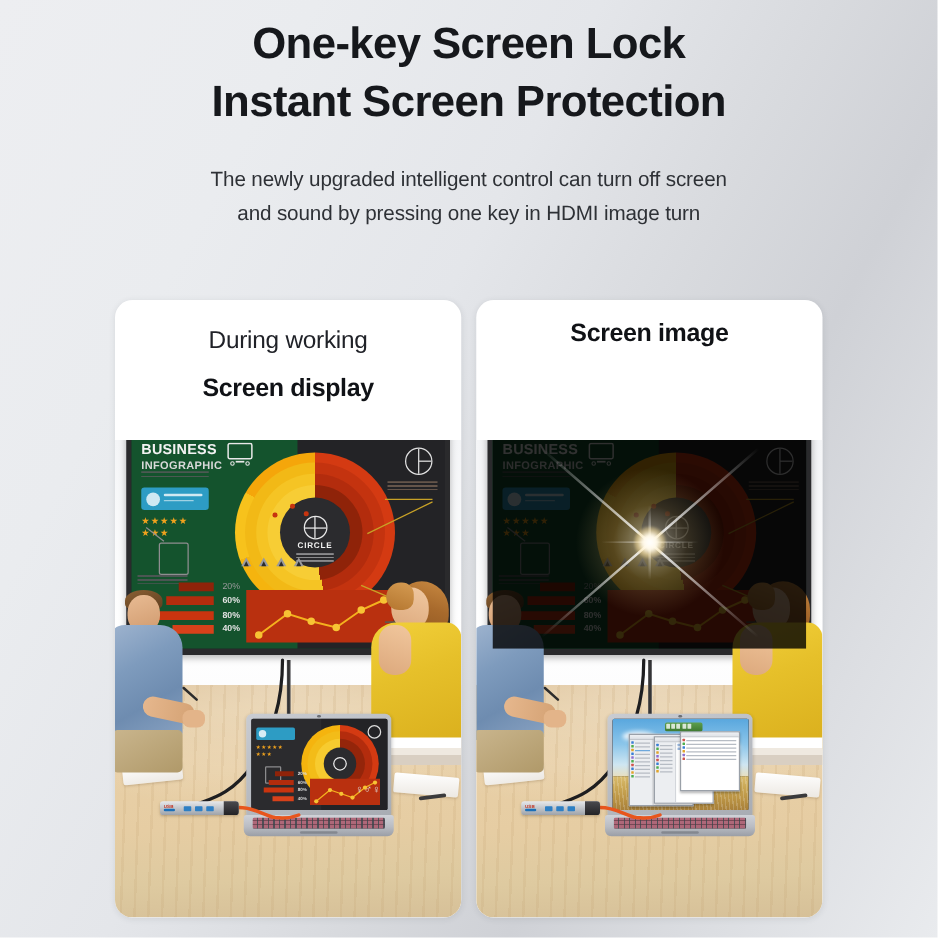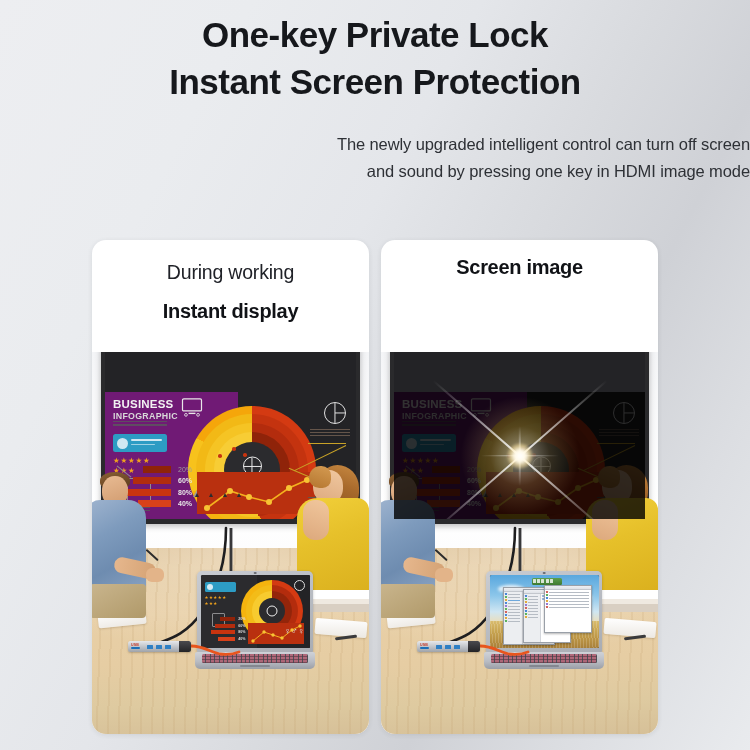--- a/index.html
+++ b/index.html
@@ -31,21 +31,20 @@
   .title-line {
     font-size: 35px;
     font-weight: 700;
     letter-spacing: -0.5px;
     color: #16181c;
     line-height: 1.33;
     white-space: nowrap;
   }
   .subtitle-block {
     margin-top: 26px;
-    text-align: right;
   }
   .sub-line {
     font-size: 16.5px;
     color: #2e3136;
     line-height: 1.65;
     letter-spacing: -0.1px;
     white-space: nowrap;
   }
 
   
@@ -149,22 +148,21 @@
     width: 3px;
     height: 96px;
     background: linear-gradient(90deg,#4a4a4c,#2b2b2d 55%,#5d5d60);
     transform: translateX(-50%);
   }
 
   
   .info {
     position: absolute;
     inset: 0;
-    background: #701a75;
-    margin-top: 44px;
+    background: #14532d;
   }
   .info .panel-right {
     position: absolute;
     left: 53%; top: 0; right: 0; bottom: 0;
     background: #232326;
   }
 
   .ig-title {
     position: absolute;
     left: 8px; top: 7px;
@@ -703,33 +701,33 @@
   }
   .cable-orange {
     position:absolute; left:0; top:0; width: 277px; height: 382px;
     z-index: 5; pointer-events:none;
   }
 </style>
 </head>
 <body>
 
 <div class="header">
-  <div class="title-line">One-key Private Lock</div>
+  <div class="title-line">One-key Screen Lock</div>
   <div class="title-line">Instant Screen Protection</div>
   <div class="subtitle-block">
     <div class="sub-line">The newly upgraded intelligent control can turn off screen</div>
-    <div class="sub-line">and sound by pressing one key in HDMI image mode</div>
+    <div class="sub-line">and sound by pressing one key in HDMI image turn</div>
   </div>
 </div>
 
 <div class="cards">
 
   <div class="card">
     <div class="card-kicker">During working</div>
-    <div class="card-heading">Instant display</div>
+    <div class="card-heading">Screen display</div>
 
     <div class="scene">
       <div class="wall"></div>
       <div class="table"></div>
 
       <div class="person man">
         <div class="hair"></div>
         <div class="head"></div>
         <div class="body"></div>
         <div class="short"></div>

